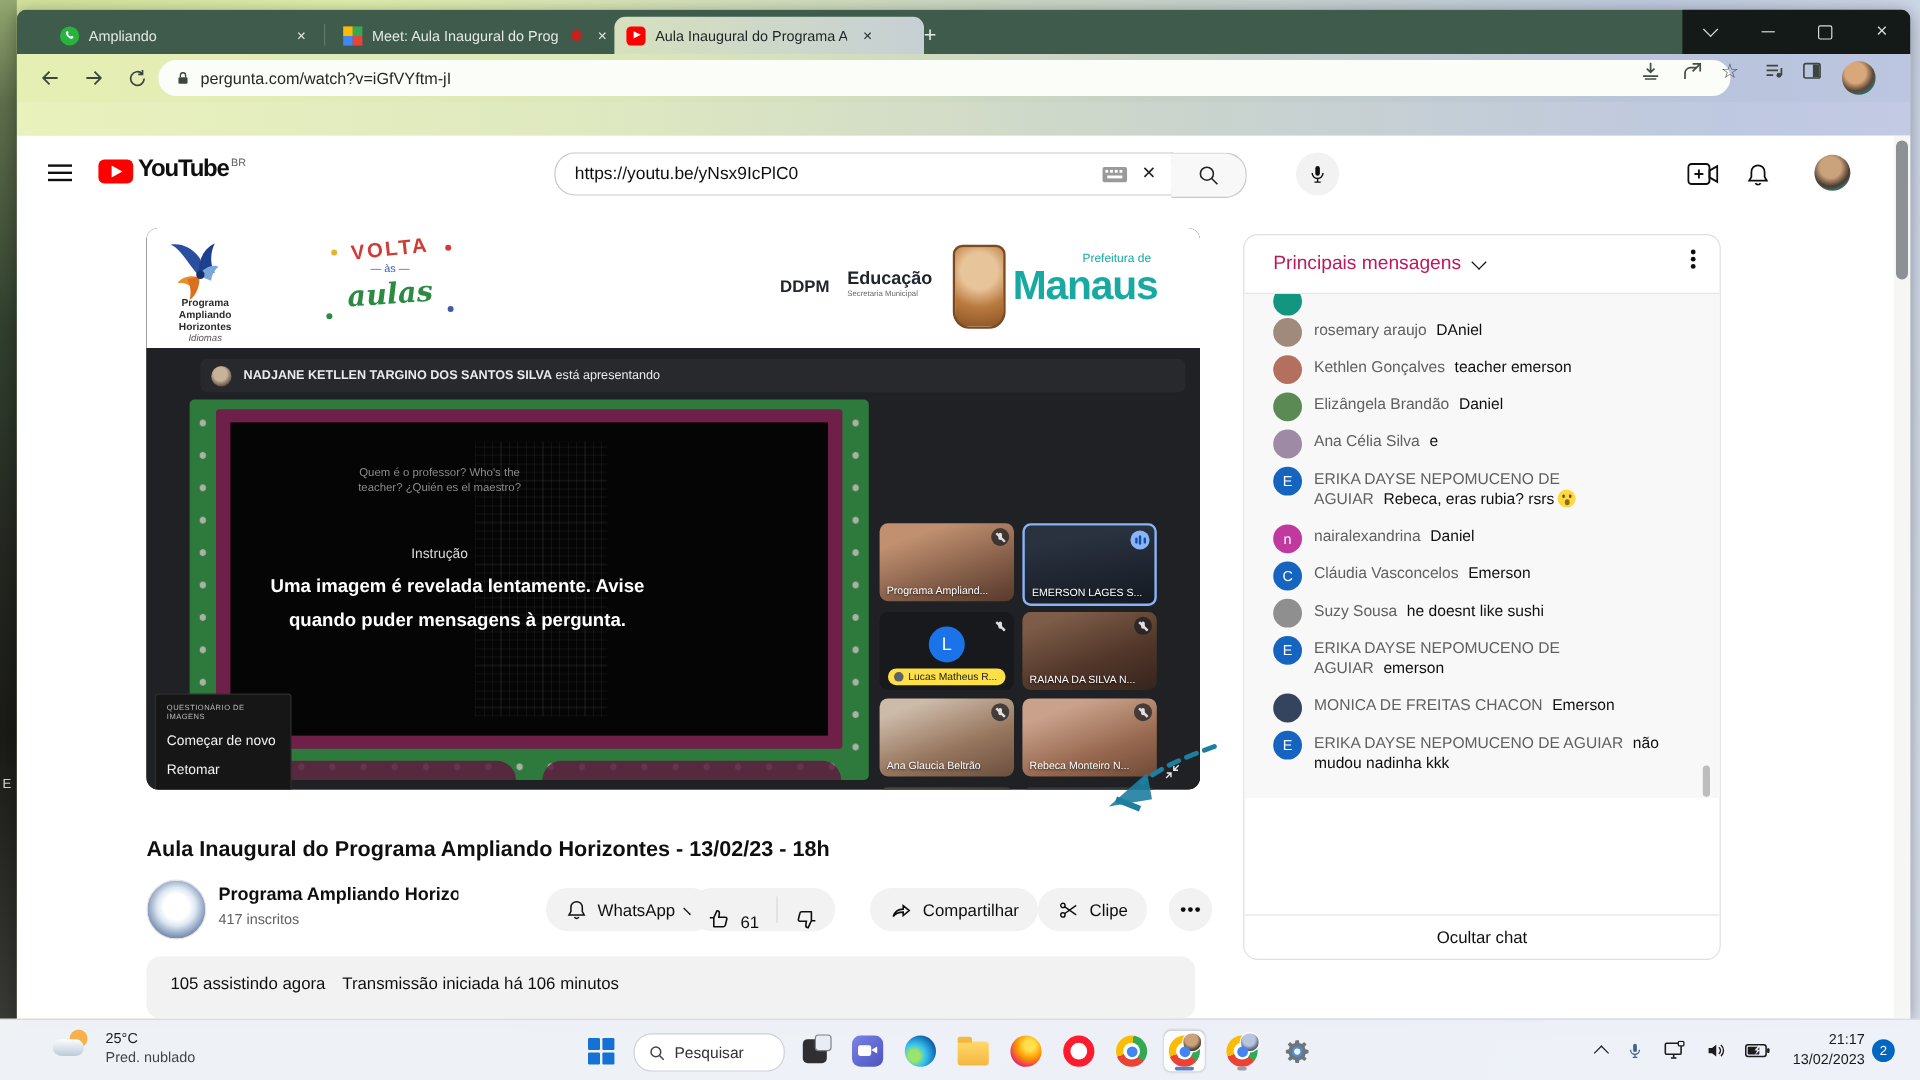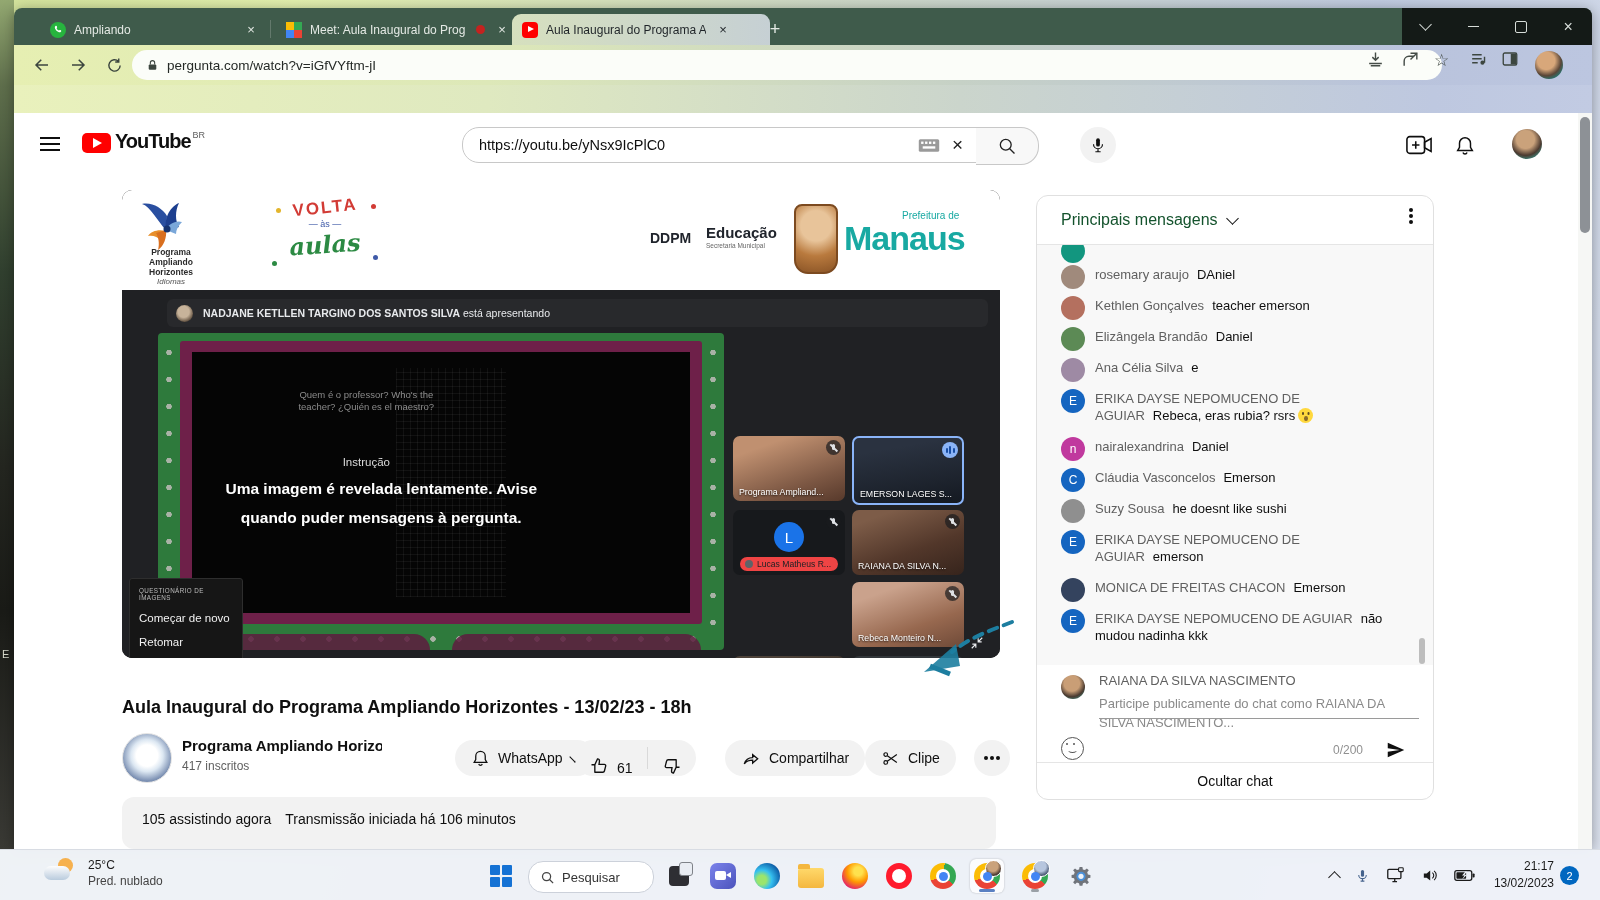--- a/index.html
+++ b/index.html
@@ -113,21 +113,21 @@
   
   .tile{position:absolute;width:112px;height:65px;border-radius:7px;overflow:hidden;background:#3c4043}
   .tname{position:absolute;left:6px;bottom:4px;font-size:8.8px;color:#fff;text-shadow:0 1px 2px rgba(0,0,0,.8);white-space:nowrap}
   .micoff{position:absolute;top:4px;right:4px;width:15px;height:15px;border-radius:50%;background:rgba(26,27,30,.7)}
   .micoff::before{content:"";position:absolute;left:6px;top:3.5px;width:3.2px;height:6px;border-radius:2px;background:#dfe1e5}
   .micoff::after{content:"";position:absolute;left:2.5px;top:6.8px;width:10px;height:1.5px;background:#dfe1e5;transform:rotate(45deg)}
   .audioind{position:absolute;top:4px;right:4px;width:16px;height:16px;border-radius:50%;background:#8ab4f8;display:flex;align-items:center;justify-content:center;gap:1.5px}
   .audioind i{width:2px;background:#174ea6;border-radius:1px}
   .t-emerson{border:2px solid #8ab4f8}
   .lcircle{position:absolute;left:50%;top:42%;transform:translate(-50%,-50%);width:30px;height:30px;border-radius:50%;background:#1a73e8;color:#fff;font-size:15px;display:flex;align-items:center;justify-content:center}
-  .lpill{position:absolute;left:50%;bottom:4px;transform:translateX(-50%);background:#ef4444;color:#202124;font-size:8.6px;border-radius:9px;padding:2px 7px 2px 5px;display:flex;align-items:center;white-space:nowrap}
+  .lpill{position:absolute;left:50%;bottom:4px;transform:translateX(-50%);background:#fde047;color:#202124;font-size:8.6px;border-radius:9px;padding:2px 7px 2px 5px;display:flex;align-items:center;white-space:nowrap}
   .lpill i{width:8px;height:8px;border-radius:50%;background:#5f6368;margin-right:4px;flex:none}
   
   .annot{position:absolute;left:886px;top:487px;width:120px;height:110px;pointer-events:none;z-index:9}
   
   .vtitle{position:absolute;left:108px;top:584px;width:840px;font-size:18px;font-weight:700;color:#0f0f0f}
   .chavatar{position:absolute;left:108px;top:620px;width:48px;height:48px;border-radius:50%;
     background:radial-gradient(circle at 50% 45%,#ffffff 0 30%,#dce7f2 45%,#7f93b5 70%,#46608c 100%);border:1px solid #e3e3e3;cursor:pointer}
   .chname{position:absolute;left:168px;top:624px;font-size:15px;font-weight:600;max-width:200px;white-space:nowrap;overflow:hidden;cursor:pointer}
   .chsubs{position:absolute;left:168px;top:646px;font-size:12px;color:#606060}
   .pill{position:absolute;top:627px;height:36px;background:#f2f2f2;border-radius:18px;display:flex;align-items:center;font-size:14px;font-weight:500;color:#0f0f0f;padding:0 16px;cursor:pointer;white-space:nowrap}
@@ -135,21 +135,21 @@
   .caret{width:7px;height:7px;border-right:1.7px solid #0f0f0f;border-bottom:1.7px solid #0f0f0f;transform:rotate(45deg);margin-left:8px;margin-top:-3px}
   .likegrp{left:561px;padding:0}
   .likegrp .seg{display:flex;align-items:flex-end;padding:0 14px;height:100%;cursor:pointer}
   .likegrp .div{width:1px;height:22px;background:#d9d9d9}
   .morebtn{position:absolute;left:960px;top:627px;width:36px;height:36px;border-radius:50%;background:#f2f2f2;display:flex;align-items:center;justify-content:center;cursor:pointer}
   .hdots{width:4px;height:4px;border-radius:50%;background:#0f0f0f;box-shadow:-6px 0 0 #0f0f0f,6px 0 0 #0f0f0f}
   .stats{position:absolute;left:108px;top:684px;width:874px;height:52px;background:#f2f2f2;border-radius:12px;display:flex;align-items:flex-start;padding:14px 20px;box-sizing:border-box;font-size:14px;font-weight:500;gap:14px}
   
   .chatpanel{position:absolute;left:1022px;top:82px;width:398px;height:605px;border:1px solid #e0e0e0;border-radius:12px;background:#fff;box-sizing:border-box;overflow:hidden}
   .chead{position:relative;height:48px;border-bottom:1px solid #e5e5e5;display:flex;align-items:center}
-  .chead .ct{font-size:16px;color:#14532d;margin-left:24px}
+  .chead .ct{font-size:16px;color:#be185d;margin-left:24px}
   .chead .ccaret{width:8px;height:8px;border-right:1.8px solid #0f0f0f;border-bottom:1.8px solid #0f0f0f;transform:rotate(45deg);margin:-4px 0 0 10px}
   .chead .cdots{position:absolute;right:20px;top:18px;width:4px;height:4px;border-radius:50%;background:#0f0f0f;box-shadow:0 -6px 0 #0f0f0f,0 6px 0 #0f0f0f;cursor:pointer}
   .clist{position:absolute;left:0;right:0;top:49px;height:418px;background:#f8f8f8;overflow:hidden;padding-top:2px}
   .crow{position:relative;padding:7px 24px 7px 58px;font-size:13px;line-height:17px}
   .cav{position:absolute;left:24px;top:6px;width:24px;height:24px;border-radius:50%;color:#fff;font-size:12px;display:flex;align-items:center;justify-content:center;cursor:pointer}
   .cauthor{color:#606060;font-weight:500;margin-right:8px}
   .cmsg{color:#0f0f0f}
   .s-emoji{width:15px;height:15px;background:#ffd83d;border-radius:50%;display:inline-block;vertical-align:-3px;position:relative;margin-left:3px}
   .s-emoji::before{content:"";position:absolute;left:3.5px;top:4px;width:2.5px;height:2.5px;border-radius:50%;background:#5f4a22;box-shadow:5.5px 0 0 #5f4a22}
   .s-emoji::after{content:"";position:absolute;left:5.5px;top:8px;width:4px;height:4.5px;border-radius:50%;background:#8a6a2a}
@@ -460,20 +460,24 @@
           <span class="lcircle">L</span>
           <span class="lpill">
               <i></i>
               <span>Lucas Matheus R...</span>
             </span>
         </div>
         <div class="tile" style="left:730px;top:220px;background:linear-gradient(160deg,#7d5c48 15%,#52372a 60%,#36241c)">
           <span class="micoff"></span>
           <span class="tname">RAIANA DA SILVA N...</span>
         </div>
+        <div class="tile" style="left:611px;top:292px;background:linear-gradient(160deg,#cdbbaa 15%,#97765e 60%,#6b4f3d)">
+          <span class="micoff"></span>
+          <span class="tname">Ana Glaucia Beltrão</span>
+        </div>
         <div class="tile" style="left:730px;top:292px;background:linear-gradient(160deg,#caa28c 20%,#97684f 65%,#6f4a38)">
           <span class="micoff"></span>
           <span class="tname">Rebeca Monteiro N...</span>
         </div>
         <div class="tile" style="left:611px;top:366px;height:92px;background:linear-gradient(160deg,#4d4239 15%,#2e2722 60%,#1d1916)">
           
           
         </div>
         <div class="tile" style="left:730px;top:366px;height:92px;background:#33373b">
           
@@ -608,33 +612,20 @@
           <span class="cauthor">MONICA DE FREITAS CHACON</span><span class="cmsg">Emerson</span>
         </div>
         <div class="crow">
           <span class="cav" style="background: rgb(21, 101, 192);">
               <span>E</span>
             </span>
           <span class="cauthor">ERIKA DAYSE NEPOMUCENO DE AGUIAR</span><span class="cmsg">não mudou nadinha kkk</span>
         </div>
       </div>
       <span class="chatscroll"></span>
-      <div class="cinput">
-        <span class="ci-av"></span>
-        <span class="ci-name">RAIANA DA SILVA NASCIMENTO</span>
-        <div class="ci-ph">Participe publicamente do chat como RAIANA DA SILVA NASCIMENTO...</div>
-        <span class="ci-line"></span>
-        <span class="emojibtn"></span>
-        <span class="ci-count">0/200</span>
-        <span class="ci-send">
-          <svg width="22" height="22" viewBox="0 0 24 24">
-              <path d="M3 20l18-8L3 4v6l13 2-13 2z" fill="#0f0f0f"></path>
-            </svg>
-        </span>
-      </div>
       <div class="cfoot">Ocultar chat</div>
     </div>
 
     <div class="pagescroll-track">
       <span class="pagescroll-thumb"></span>
     </div>
   </div>
 </div>
 
 <div class="taskbar">

